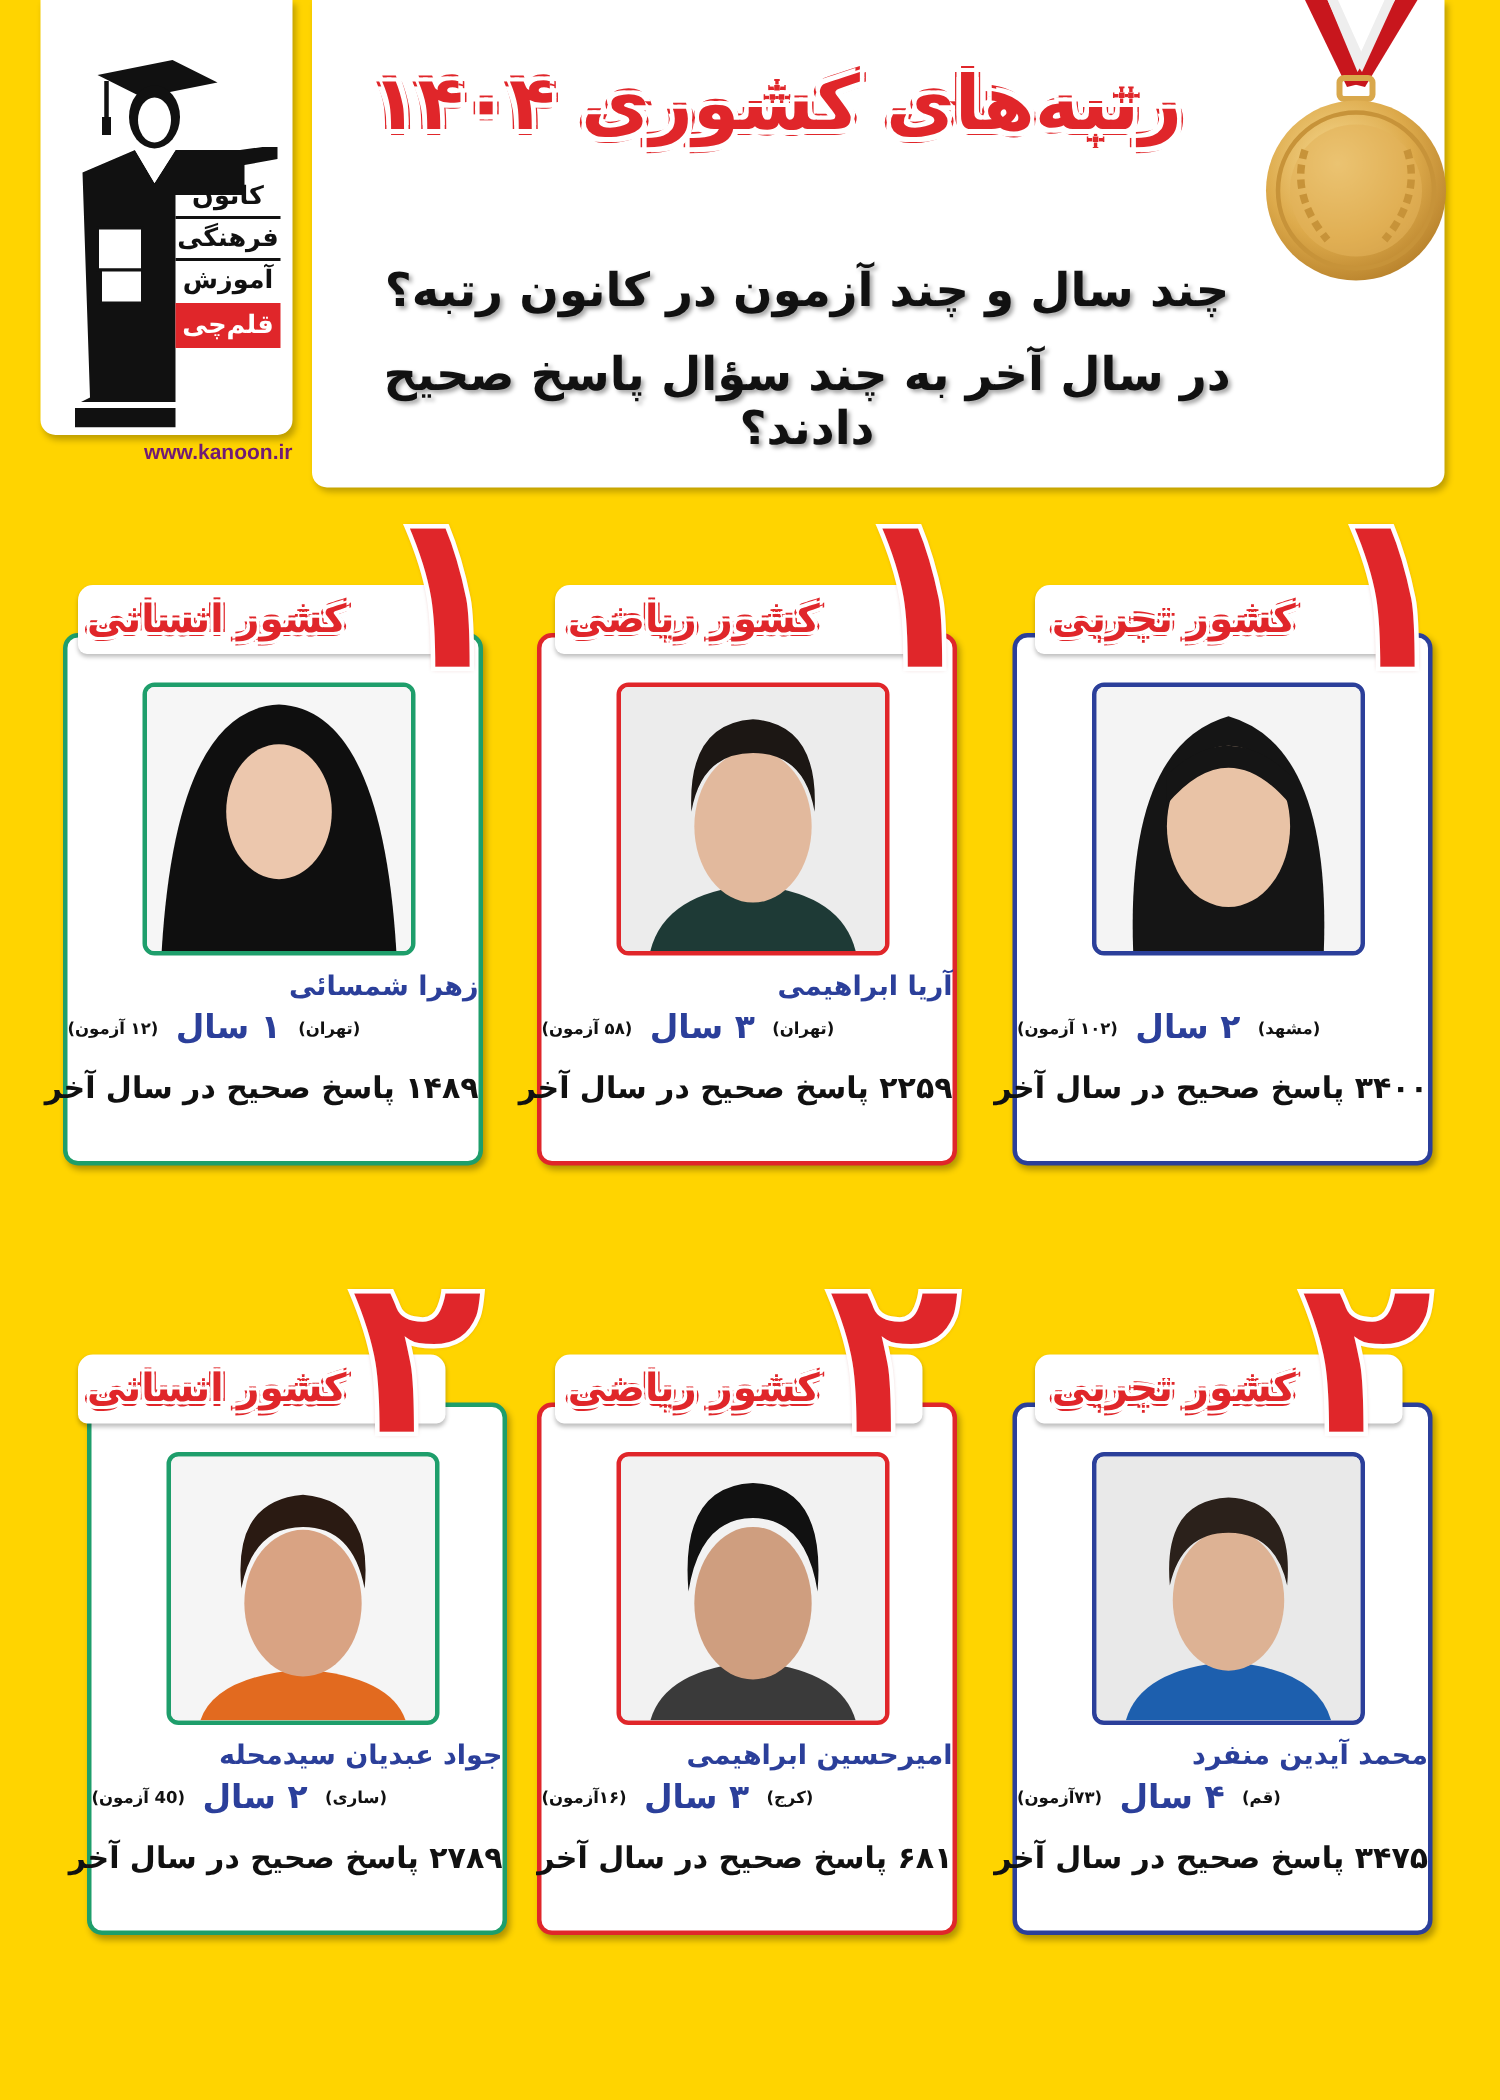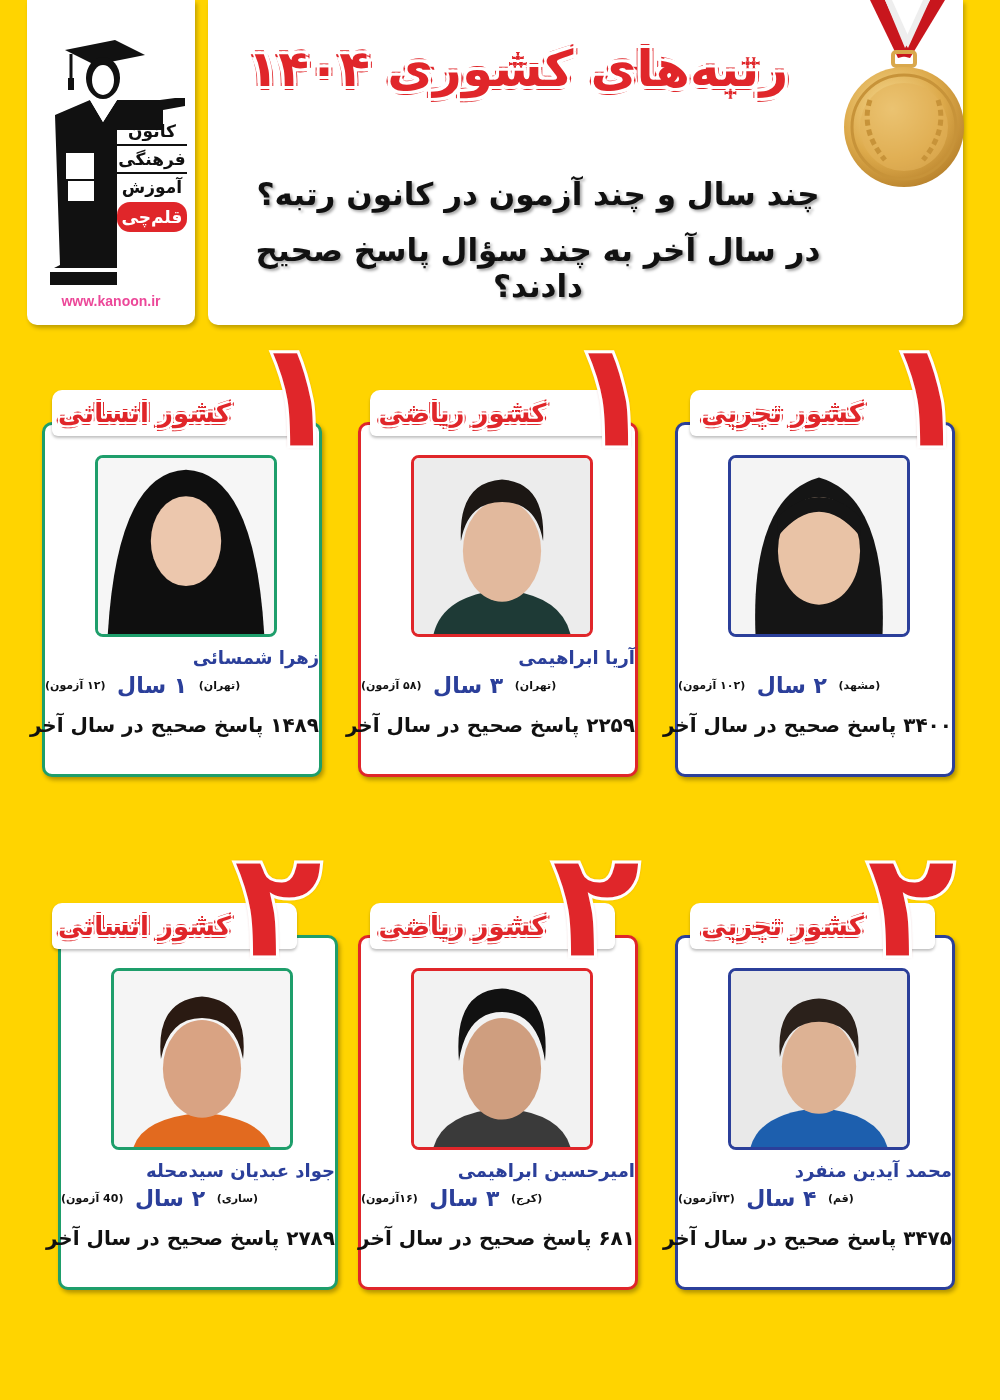--- a/index.html
+++ b/index.html
@@ -5,41 +5,41 @@
   * { box-sizing: border-box; margin: 0; padding: 0; }
   html, body { width: 1000px; height: 1400px; }
   body {
     background: #FFD400;
     font-family: "DejaVu Sans", sans-serif;
     position: relative;
     overflow: hidden;
     direction: ltr;
   }
   .logo-panel {
-    position: absolute; left: 27px; top: 0; width: 168px; height: 325px;
+    position: absolute; left: 27px; top: 0; width: 168px; height: 290px;
     background: #fff; border-radius: 0 0 10px 10px;
     box-shadow: 2px 3px 4px rgba(0,0,0,0.25);
   }
   .logo-figure { position: absolute; left: 8px; top: 40px; width: 155px; height: 245px; }
   .logo-words {
     position: absolute; left: 90px; top: 118px; width: 70px;
     direction: rtl; text-align: center;
   }
   .logo-word {
     font-family: "DejaVu Sans", sans-serif; font-weight: bold; font-size: 17px;
     color: #111; line-height: 26px; border-bottom: 2px solid #111;
   }
   .logo-word.last { border-bottom: none; }
   .logo-red {
     background: #E0262A; color: #fff; font-weight: bold; font-size: 17px;
-    text-align: center; line-height: 30px; margin-top: 2px; border-radius: 13px;
+    text-align: center; line-height: 30px; margin-top: 2px;
   }
   .logo-url {
-    position: absolute; left: 0; right: 0; top: 293px; text-align: center;
-    font-family: "Liberation Sans", sans-serif; font-weight: bold; font-size: 14px; color: #ec4899;
+    position: absolute; left: 0; right: 0; top: 293px; text-align: right;
+    font-family: "Liberation Sans", sans-serif; font-weight: bold; font-size: 14px; color: #701a75;
   }
   .header-panel {
     position: absolute; left: 208px; top: 0; width: 755px; height: 325px;
     background: #fff; border-radius: 0 0 10px 10px;
     box-shadow: 2px 3px 4px rgba(0,0,0,0.25);
   }
   .header-title {
     position: absolute; left: 0; width: 620px; top: 40px; text-align: center;
     direction: rtl; font-family: "DejaVu Sans", sans-serif; font-weight: bold;
     font-size: 50px; color: #E0262A;

